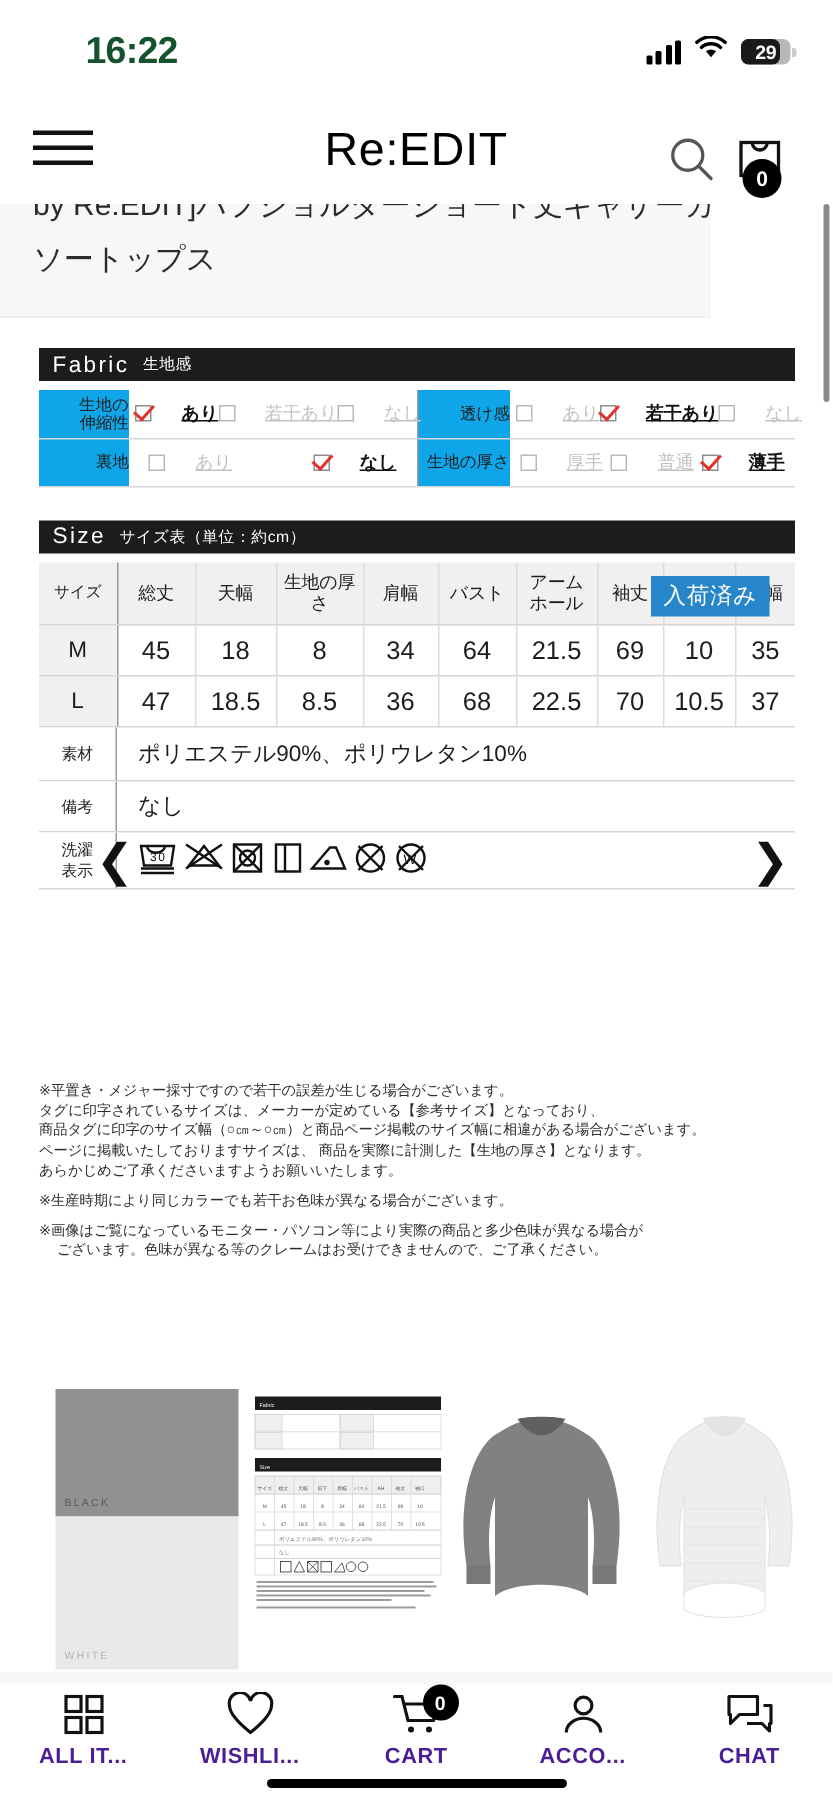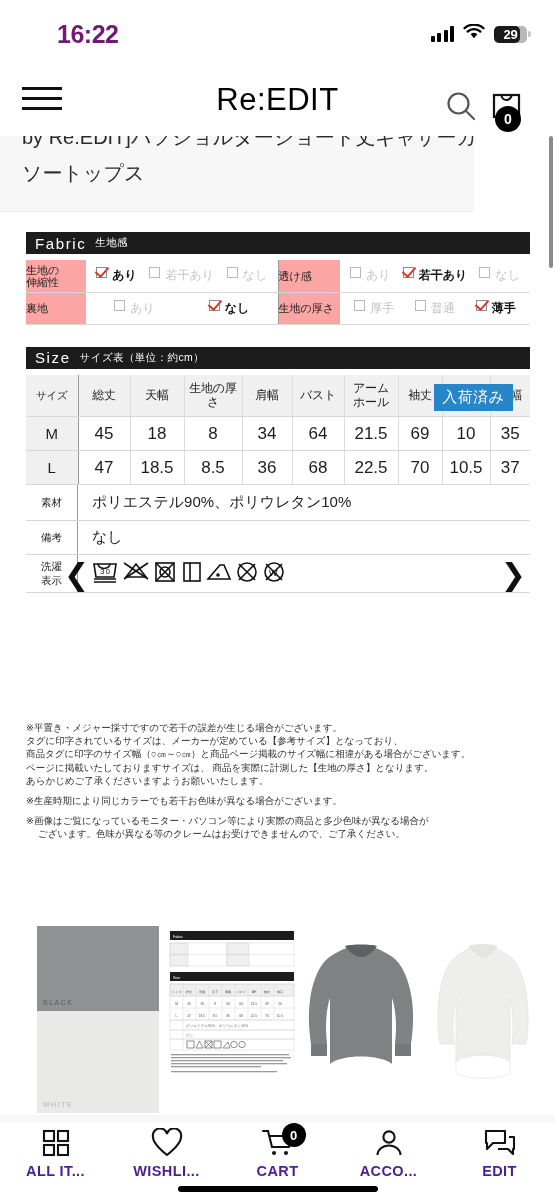--- a/index.html
+++ b/index.html
@@ -10,21 +10,21 @@
   }
   #screen { position: relative; width: 555px; height: 1200px; background: #fff; }
 
   
   #statusbar {
     position: absolute; top: 0; left: 0; width: 555px; height: 62px;
     background: #fff;
   }
   #status-time {
     position: absolute; left: 57px; top: 20px;
-    font-size: 25px; font-weight: bold; color: #701a75; letter-spacing: -0.5px;
+    font-size: 25px; font-weight: bold; color: #14532d; letter-spacing: -0.5px;
   }
   #status-right {
     position: absolute; right: 28px; top: 24px;
     display: flex; align-items: center; gap: 9px;
   }
   .bars { display: flex; align-items: flex-end; gap: 2.5px; height: 16px; }
   .bars i { display: block; width: 4px; background: #000; border-radius: 1px; }
   .bars i:nth-child(1) { height: 6px; }
   .bars i:nth-child(2) { height: 9px; }
   .bars i:nth-child(3) { height: 12.5px; }
@@ -108,26 +108,26 @@
 
   table.t { width: 100%; border-collapse: collapse; table-layout: fixed; }
   table.t td, table.t th {
     border-bottom: 1px solid #d7d7d7; font-weight: normal; color: #1d1d1d;
   }
 
   
   #fabric-table { margin-top: 6px; }
   #fabric-table td { height: 32px; font-size: 11px; }
   .lbl {
-    background: #fca5a5; text-align: left; font-size: 10.5px;
+    background: #0ea5e9; text-align: right; font-size: 10.5px;
     line-height: 12px; color: #232323;
   }
   .opts { padding: 0 4px; }
   .opts .row { display: flex; align-items: center; justify-content: space-around; }
-  .opt { display: flex; align-items: flex-start; gap: 5px; font-size: 12px; white-space: nowrap; }
+  .opt { display: flex; align-items: center; gap: 20px; font-size: 12px; white-space: nowrap; text-decoration: underline; }
   .opt.off { color: #c3c3c3; }
   .opt.on { color: #111; font-weight: bold; }
   .box {
     display: inline-block; width: 11px; height: 11px;
     border: 1px solid #b9b9b9; background: #fff; position: relative; flex: none;
   }
   .opt.on .box { border-color: #8d8d8d; }
   .opt.on .box::after {
     content: ""; position: absolute; left: 1px; top: -4px;
     width: 6px; height: 11px; border: solid #e2322b;
@@ -698,19 +698,19 @@
 
     <div class="navitem">
       <div class="navicon">
         <svg width="32" height="30" viewBox="0 0 32 30">
           <g stroke="#111" stroke-width="2.1" fill="none" stroke-linejoin="round">
             <path d="M2 3 H21 V15 H9 L3 21 V15 H2 Z"></path>
             <path d="M25 9 H30 V21 H29 V26 L24 21 H14"></path>
           </g>
         </svg>
       </div>
-      <div class="navlabel">EDIT</div>
+      <div class="navlabel">CHAT</div>
     </div>
 
     <div id="home-indicator"></div>
   </div>
 
 </div>
 
 </body></html>

